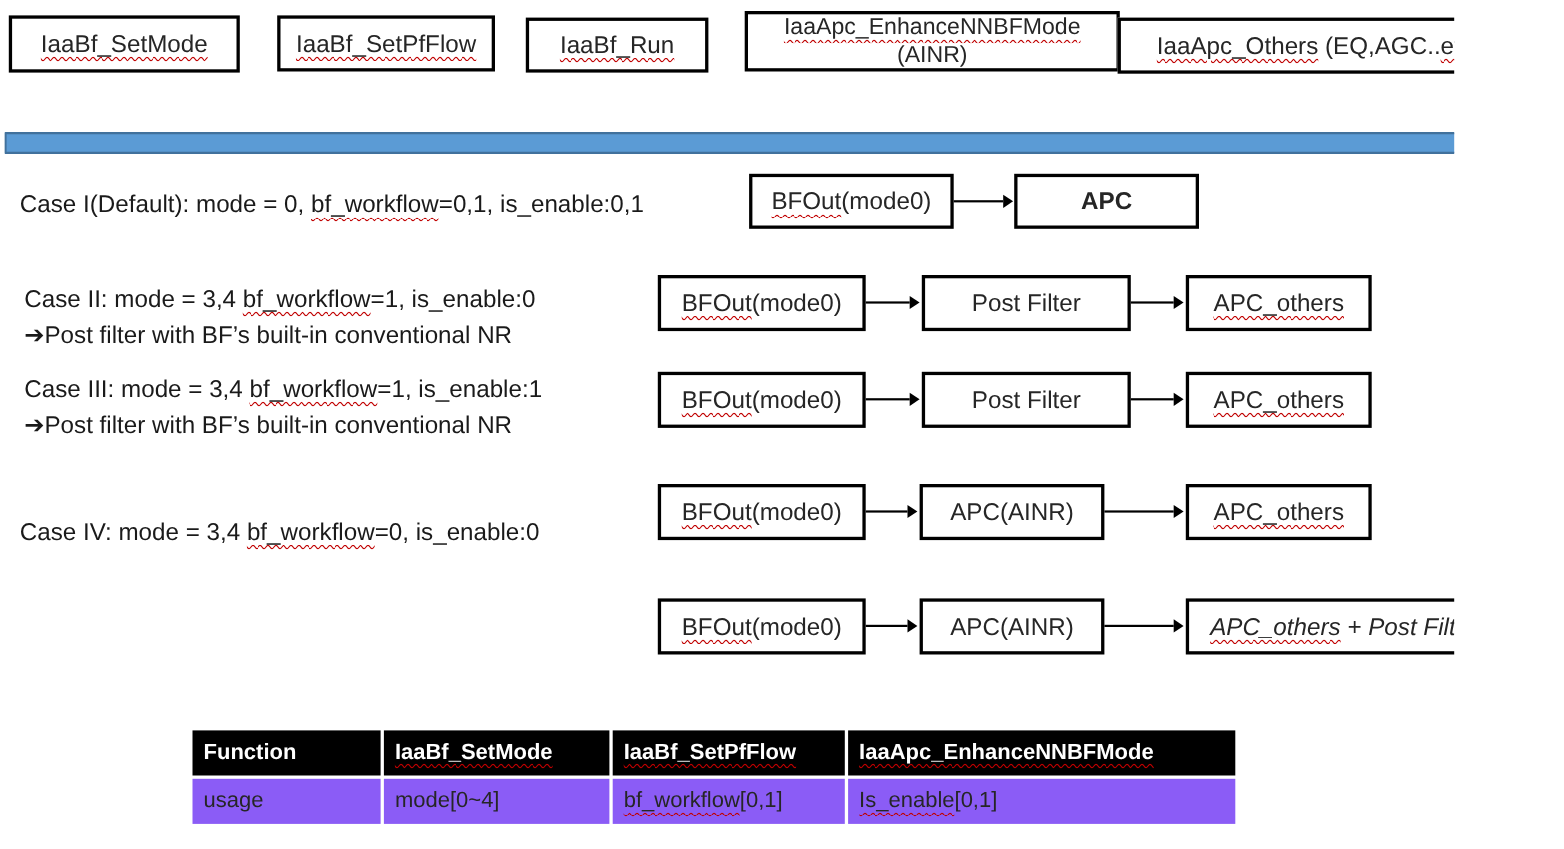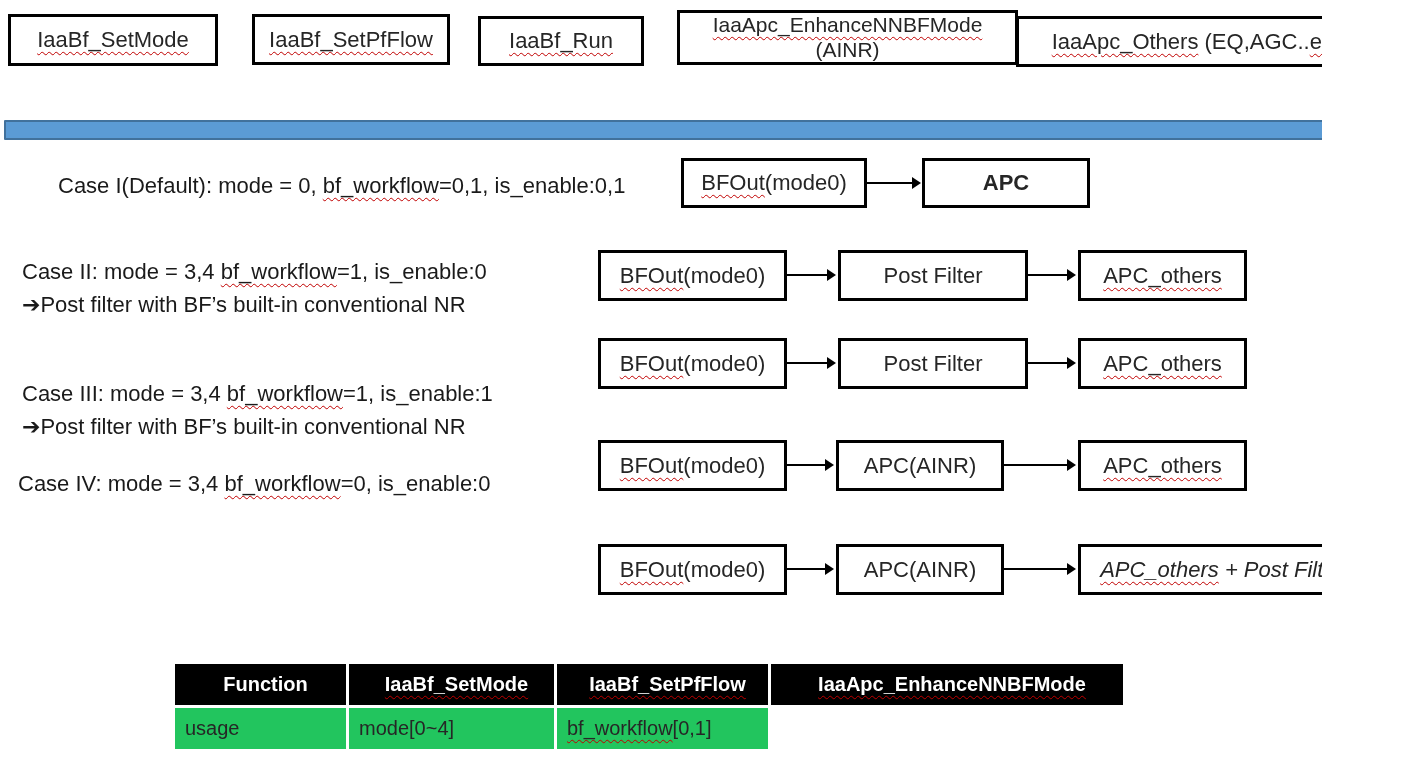--- a/index.html
+++ b/index.html
@@ -38,22 +38,22 @@
   .timeline{position:absolute;left:4px;top:111px;}
   
   .stable{
     position:absolute;left:175px;top:664px;
     display:grid;grid-template-columns:171px 205px 211px 352px;
     grid-auto-rows:41px;gap:3px;background:#ffffff;
   }
   .stable .cell{
     display:flex;align-items:center;padding-left:10px;font-size:20px;white-space:nowrap;
   }
-  .stable .hcell{background:#000;color:#fff;font-weight:bold;justify-content:center;}
-  .stable .dcell{background:#22c55e;color:#262626;}
+  .stable .hcell{background:#000;color:#fff;font-weight:bold;}
+  .stable .dcell{background:#8b5cf6;color:#262626;}
 </style>
 </head>
 <body>
 
 <div class="slide">
 
   <div class="obox" style="left:8px;top:14px;width:204px;height:46px;">
     <span class="wavy">IaaBf_SetMode</span>
   </div>
   <div class="obox" style="left:252px;top:14px;width:192px;height:45px;">
@@ -69,21 +69,21 @@
   <div class="obox" style="left:1016px;top:16px;width:360px;height:45px;">
     <span>
       <span class="wavy">IaaApc_Others</span><span> (EQ,AGC..</span><span class="wavy">etc</span><span>)</span>
     </span>
   </div>
 
   <svg class="timeline" width="1412" height="38" viewBox="0 0 1412 38">
     <polygon points="1,10 1368,10 1368,2 1409,19 1368,36 1368,28 1,28" fill="#5b9bd5" stroke="#41719c" stroke-width="2" stroke-linejoin="round"></polygon>
   </svg>
 
-  <div class="caselabel" style="left:18px;top:169px;margin-left:40px;">
+  <div class="caselabel" style="left:18px;top:169px;">
     <span>Case I(Default): mode = 0, </span><span class="wavy">bf_workflow</span><span>=0,1, is_enable:0,1</span>
   </div>
   <div class="obox" style="left:681px;top:158px;width:180px;height:44px;">
     <span><span class="wavy">BFOut</span><span>(mode0)</span></span>
   </div>
   <div class="harrow" style="left:867px;top:182px;width:45px;"></div>
   <div class="obox" style="left:922px;top:158px;width:162px;height:44px;font-weight:bold;">
     <span>APC</span>
   </div>
 
@@ -98,21 +98,21 @@
   </div>
   <div class="harrow" style="left:787px;top:274px;width:40px;"></div>
   <div class="obox" style="left:838px;top:250px;width:184px;height:45px;">
     <span>Post Filter</span>
   </div>
   <div class="harrow" style="left:1028px;top:274px;width:39px;"></div>
   <div class="obox" style="left:1078px;top:250px;width:163px;height:45px;">
     <span class="wavy">APC_others</span>
   </div>
 
-  <div class="caselabel" style="left:22px;top:337px;margin-top:40px;">
+  <div class="caselabel" style="left:22px;top:337px;">
     <div>
       <span>Case III: mode = 3,4 </span><span class="wavy">bf_workflow</span><span>=1, is_enable:1</span>
     </div>
     <div>➔Post filter with BF’s built-in conventional NR</div>
   </div>
   <div class="obox" style="left:598px;top:338px;width:183px;height:45px;">
     <span><span class="wavy">BFOut</span><span>(mode0)</span></span>
   </div>
   <div class="harrow" style="left:787px;top:362px;width:40px;"></div>
   <div class="obox" style="left:838px;top:338px;width:184px;height:45px;">
@@ -166,15 +166,18 @@
 
     <div class="cell dcell">
       <span>usage</span>
     </div>
     <div class="cell dcell">
       <span>mode[0~4]</span>
     </div>
     <div class="cell dcell">
       <span><span class="wavy">bf_workflow</span><span>[0,1]</span></span>
     </div>
+    <div class="cell dcell">
+      <span><span class="wavy">Is_enable</span><span>[0,1]</span></span>
+    </div>
   </div>
 
 </div>
 
 </body></html>

